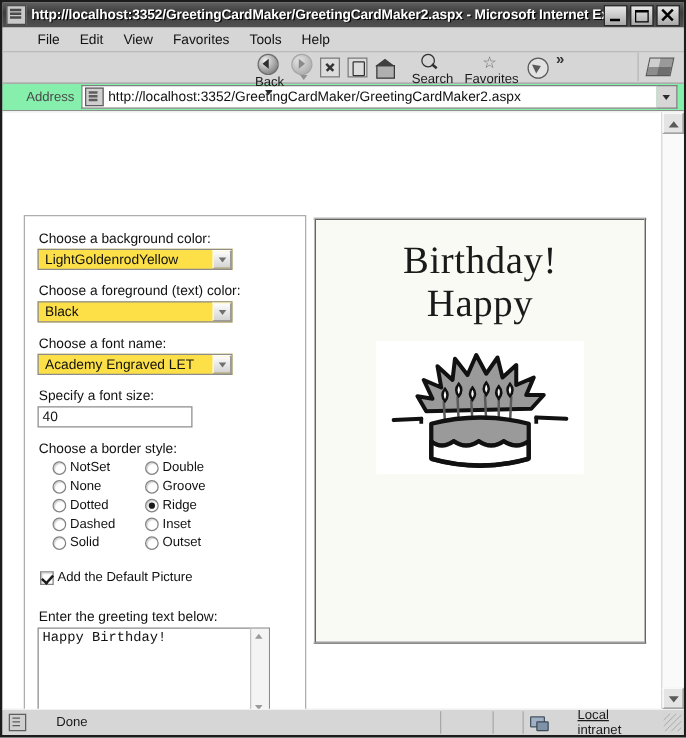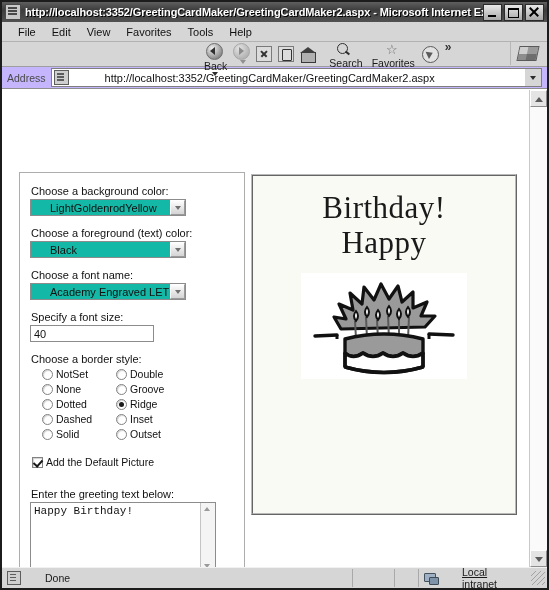--- a/index.html
+++ b/index.html
@@ -54,21 +54,21 @@
   }
   .cl:before{transform:rotate(45deg);}
   .cl:after{transform:rotate(-45deg);}
 
   
   .menubar{
     flex:0 0 19px;height:19px;
     background:#d6d6d6;
     border-bottom:1px solid #b2b2b2;
     display:flex;align-items:center;
-    padding-left:8px;
+    padding-left:20px;
   }
   .menu-item{
     font-size:11px;color:#111;padding:2px 8px;white-space:nowrap;
   }
 
   
   .toolbar{
     flex:0 0 24px;height:24px;
     background:#d6d6d6;
     border-bottom:1px solid #9e9e9e;
@@ -156,29 +156,29 @@
       linear-gradient(to bottom,#9a9a9a 0 50%,#6e6e6e 50% 100%);
     border:1px solid #5a5a5a;
   }
   .flag:after{
     content:"";position:absolute;left:0;top:0;width:8px;height:100%;
     background:linear-gradient(to bottom,#cfcfcf 0 50%,#8d8d8d 50% 100%);
   }
 
   
   .addrbar{
-    flex:0 0 21px;height:21px;background:#c4b5fd;
+    flex:0 0 21px;height:21px;background:#86efac;
     border-bottom:1px solid #8f8f8f;
-    display:flex;align-items:center;padding-left:5px;
+    display:flex;align-items:center;padding-left:19px;
   }
   .addr-label{font-size:10.5px;color:#4a4a4a;margin-right:5px;white-space:nowrap;}
   .addr-field{
     flex:1 1 auto;height:17px;background:#fff;
     border:1px solid #7f7f7f;border-right:none;
-    display:flex;align-items:center;padding-left:2px;overflow:hidden;gap:32px;
+    display:flex;align-items:center;padding-left:2px;overflow:hidden;
   }
   .addr-icon{
     width:13px;height:13px;flex:0 0 13px;margin-right:4px;
     background:#cfcfcf;border:1px solid #5d5d5d;position:relative;
   }
   .addr-icon:before{
     content:"";position:absolute;left:2px;top:2px;width:7px;height:1.5px;background:#5d5d5d;
     box-shadow:0 3px 0 #5d5d5d,0 6px 0 #5d5d5d;
   }
   .addr-url{font-size:11px;color:#111;white-space:nowrap;}
@@ -221,23 +221,23 @@
     border:1px solid #adadad;
     background:#fff;
     padding:12px 10px 0 10px;
   }
   .fld-label{
     font-size:11px;color:#111;margin:0 0 2px 1px;white-space:nowrap;
   }
   .grp{margin-bottom:11px;}
   .select{
     width:156px;height:17px;box-sizing:border-box;
-    border:1px solid #8c8c8c;background:#14b8a6;
+    border:1px solid #8c8c8c;background:#fde047;
     display:flex;align-items:center;
-    font-size:11px;color:#111;padding-left:19px;
+    font-size:11px;color:#111;padding-left:5px;
     position:relative;
   }
   .select .val{flex:1 1 auto;white-space:nowrap;overflow:hidden;}
   .sel-btn{
     width:15px;height:15px;flex:0 0 15px;margin-right:0;
     background:linear-gradient(to bottom,#fdfdfd,#d4d4d4);
     border:1px solid #9a9a9a;border-top-color:#fff;border-left-color:#fff;
     display:flex;align-items:center;justify-content:center;box-sizing:border-box;
   }
   .sel-btn i{

